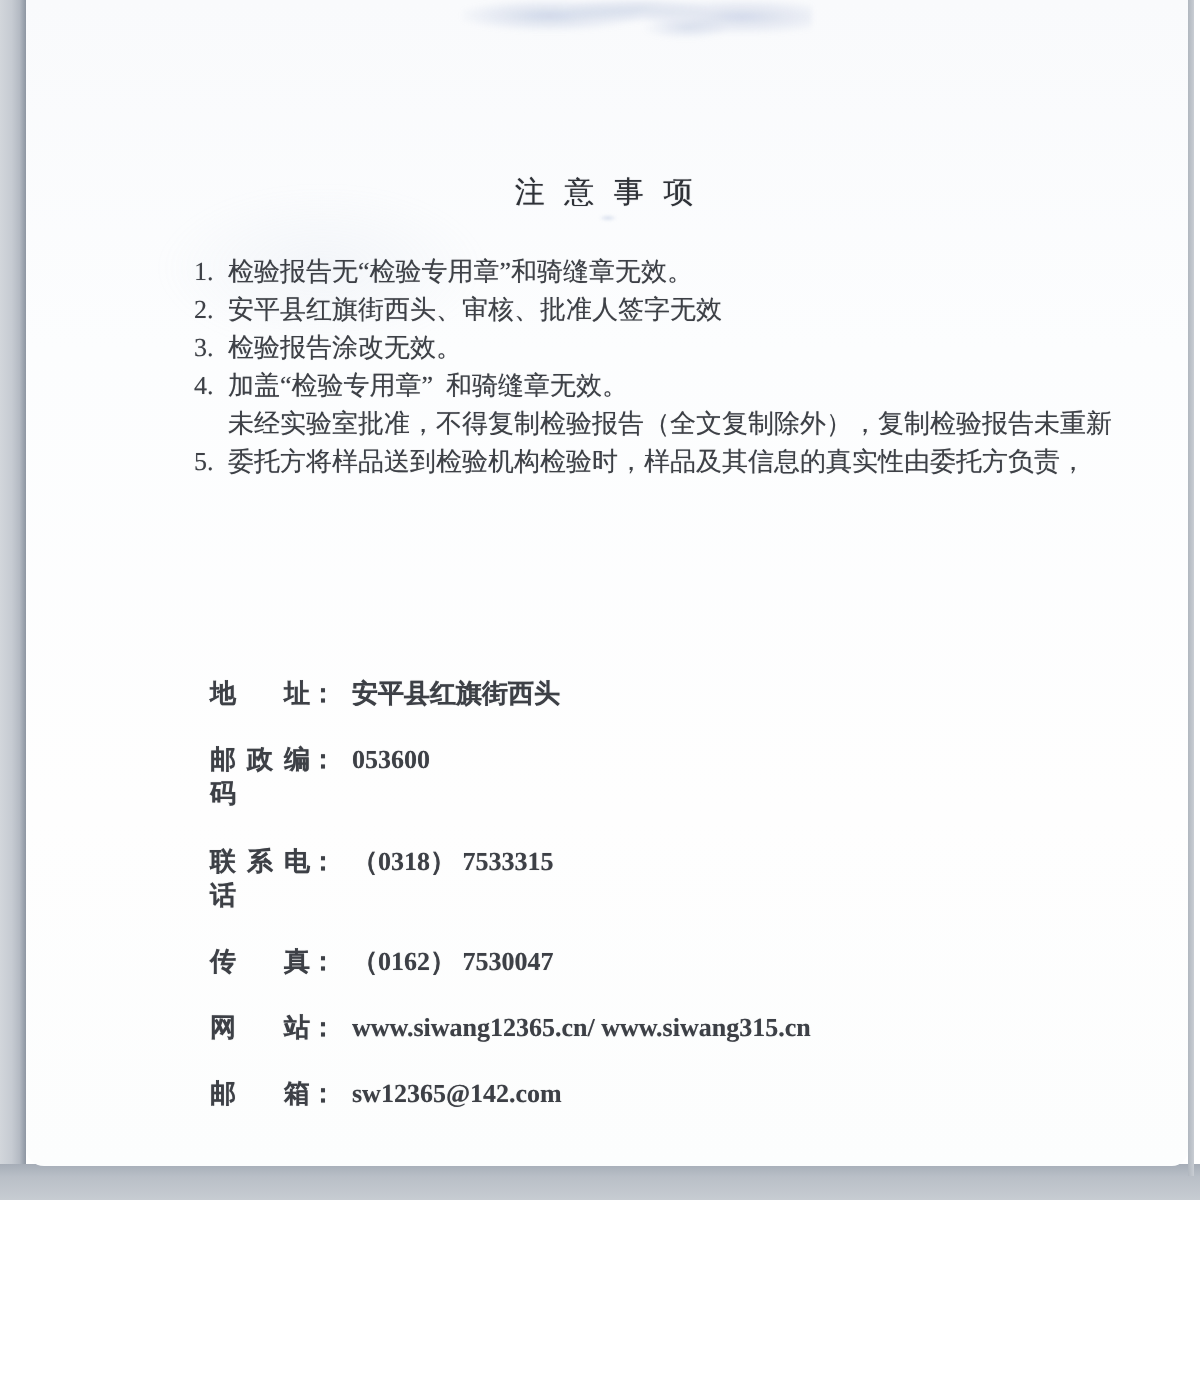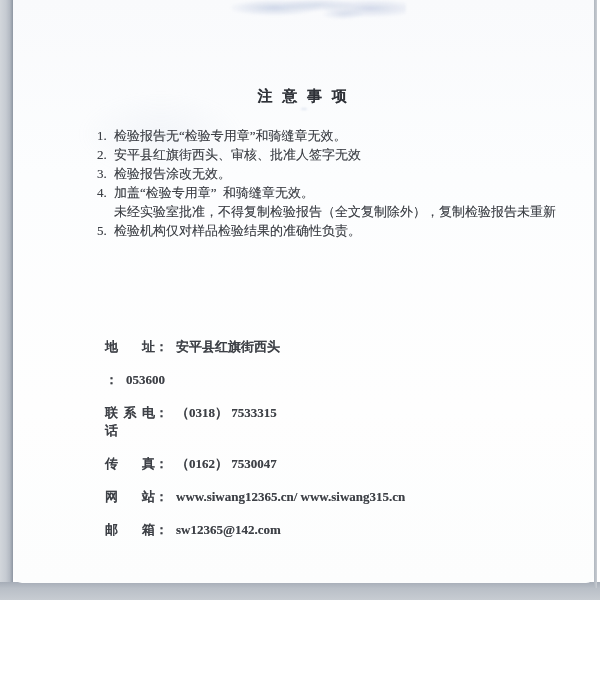--- a/index.html
+++ b/index.html
@@ -67,21 +67,21 @@
     width: 220px; height: 110px;
     background: radial-gradient(ellipse 50% 50% at 40% 40%, rgba(190,202,222,0.12), rgba(190,202,222,0) 75%);
     filter: blur(3px);
   }
   .doc-title {
     position: absolute;
     left: 0; right: 0;
     top: 87px;
     text-align: center;
     font-size: 15px;
-    font-weight: bold;
+    font-weight: normal;
     letter-spacing: 3px;
     color: #2e3137;
     text-shadow: 0 0 0.5px rgba(46,49,55,0.55);
     white-space: pre;
   }
   .notice-list {
     position: absolute;
     left: 84px;   
     top: 126px;
     width: 430px;
@@ -141,31 +141,32 @@
         <span class="notice-num">3.</span>
         <div class="notice-line">检验报告涂改无效。</div>
       </div>
       <div class="notice-item">
         <span class="notice-num">4.</span>
         <div class="notice-line">加盖“检验专用章”  和骑缝章无效。</div>
         <div class="notice-line">未经实验室批准，不得复制检验报告（全文复制除外），复制检验报告未重新</div>
       </div>
       <div class="notice-item">
         <span class="notice-num">5.</span>
-        <div class="notice-line">检验机构仅对样品检验结果的准确性负责。</div>
+        <div class="notice-line">委托方将样品送到检验机构检验时，样品及其信息的真实性由委托方负责，</div>
       </div>
     </div>
 
     <div class="contact-block">
       <div class="contact-row">
         <span class="contact-label">地址</span>
           <span class="contact-colon">：</span>
           <span class="contact-value">安平县红旗街西头</span>
       </div>
       <div class="contact-row">
+        <span class="contact-label">邮政编码</span>
           <span class="contact-colon">：</span>
           <span class="contact-value">053600</span>
       </div>
       <div class="contact-row">
         <span class="contact-label">联系电话</span>
           <span class="contact-colon">：</span>
           <span class="contact-value">（0318） 7533315</span>
       </div>
       <div class="contact-row">
         <span class="contact-label">传真</span>

